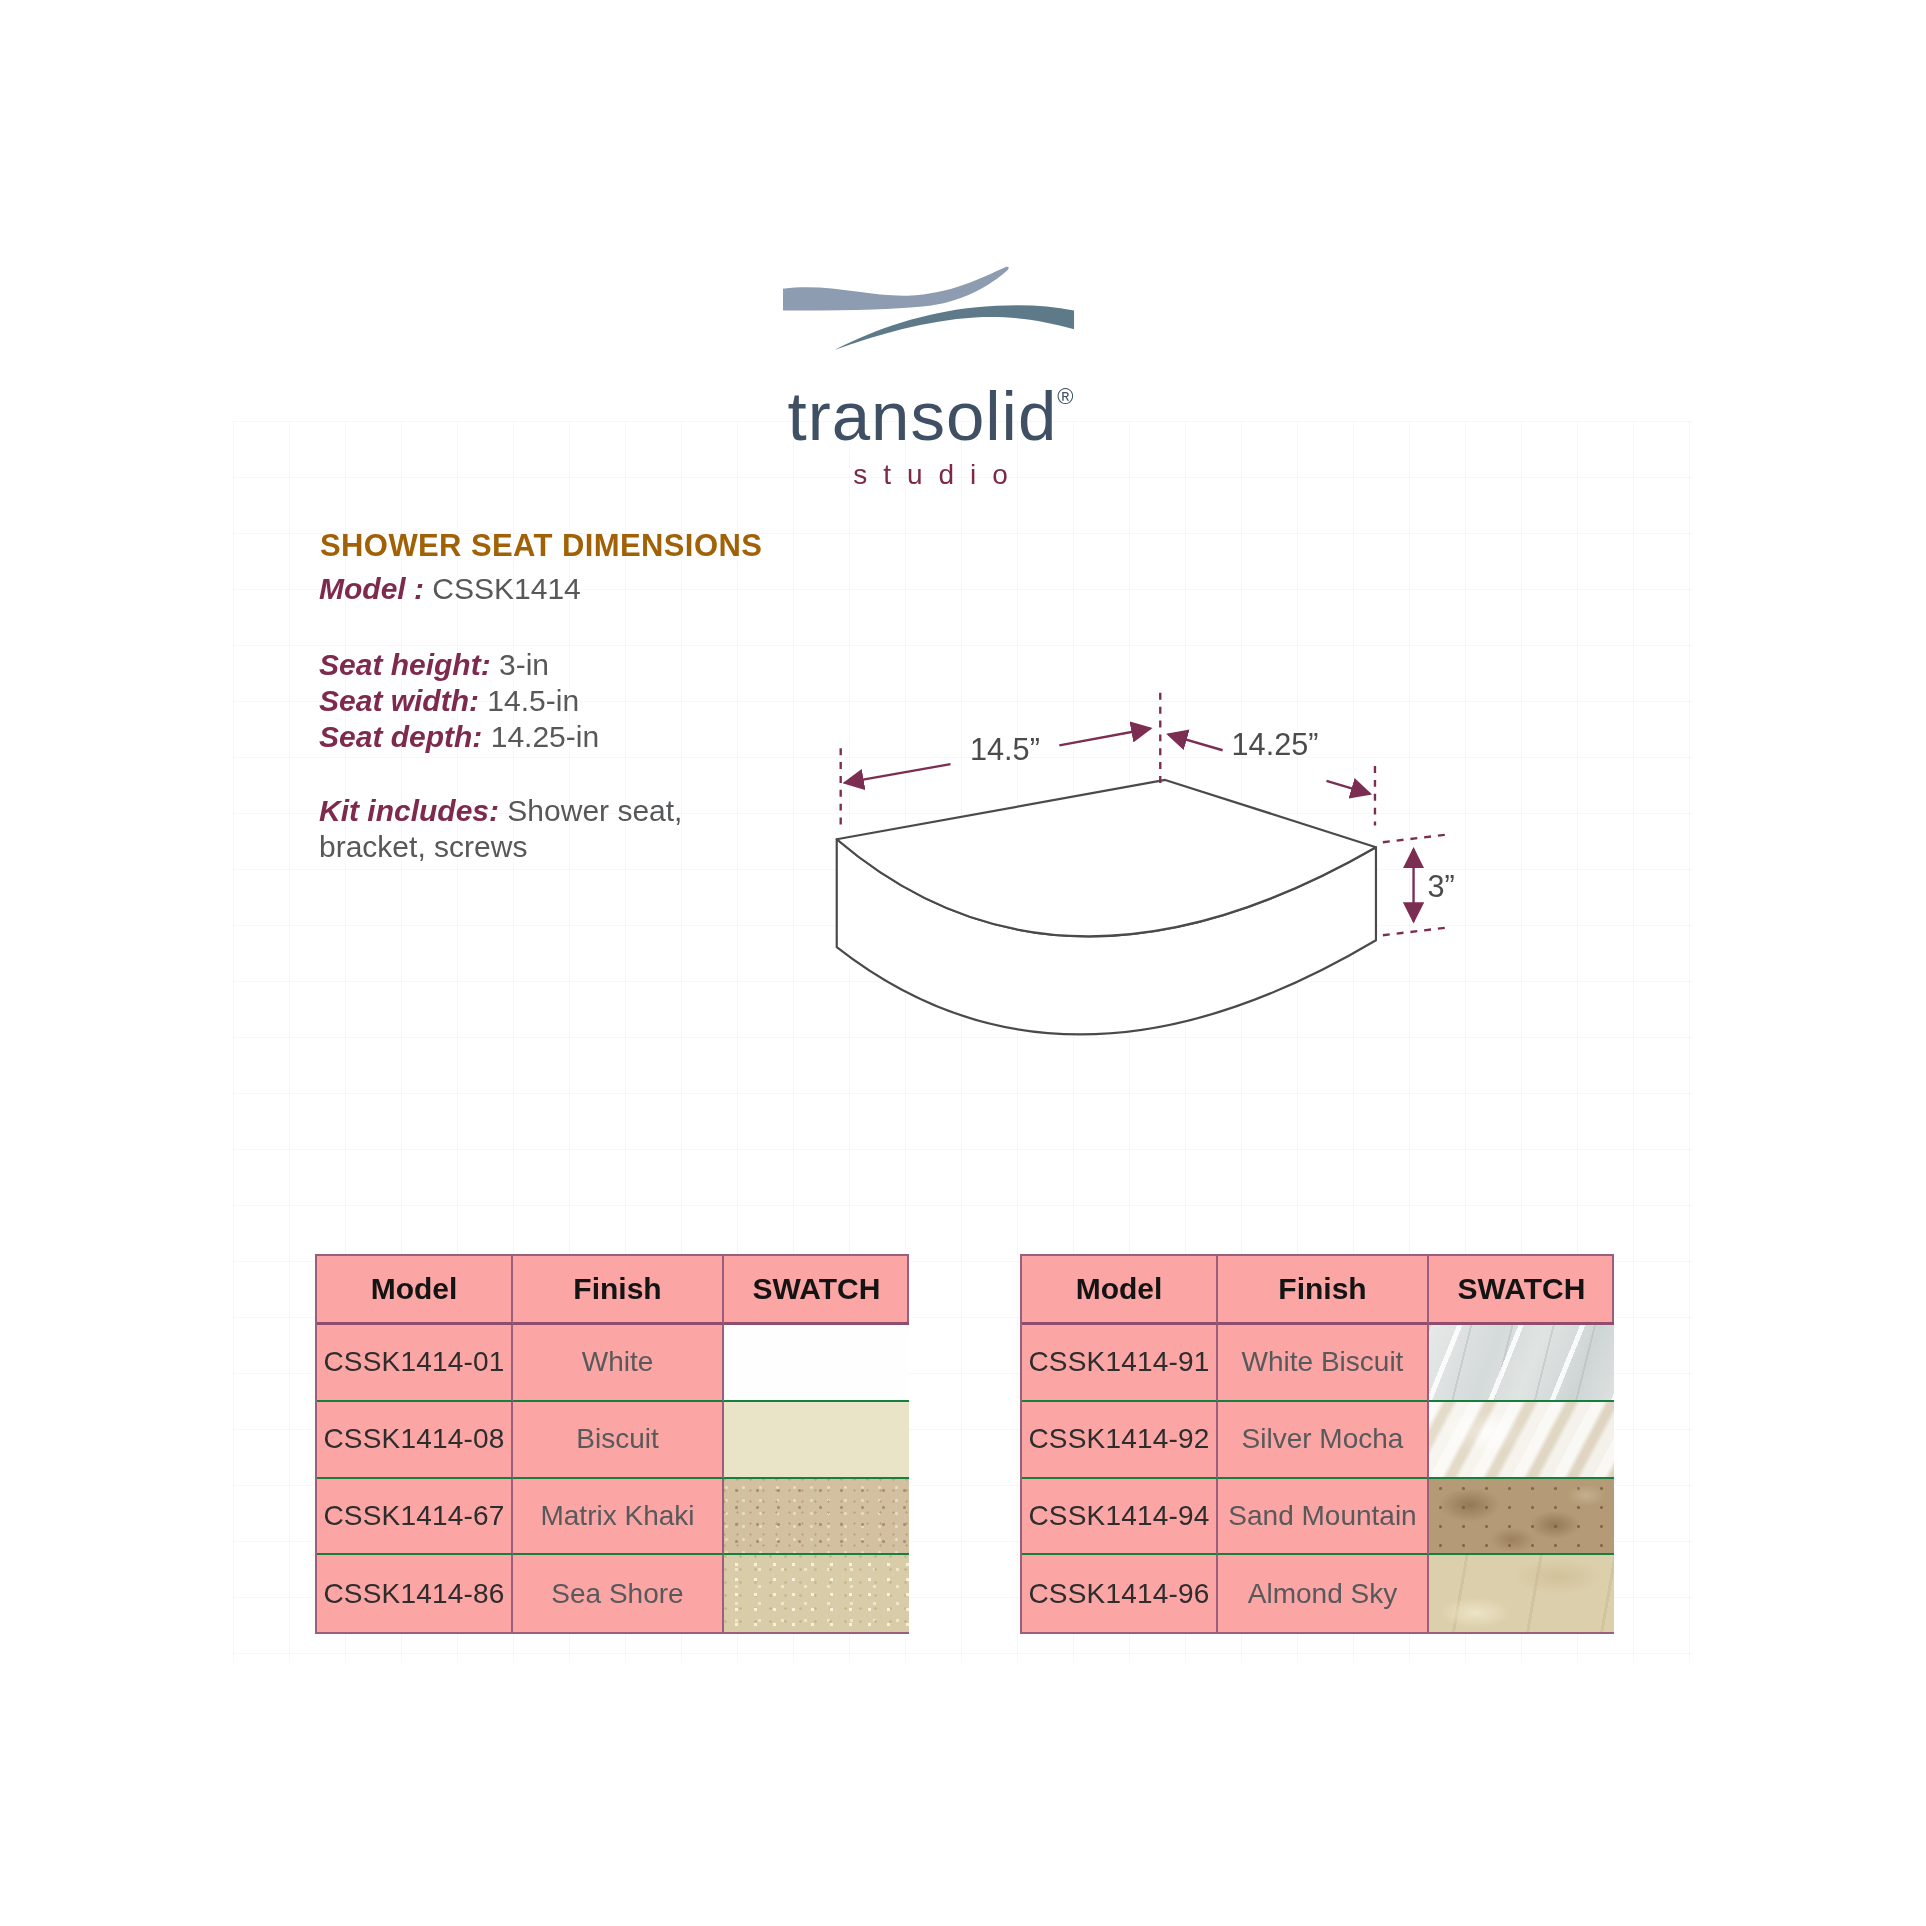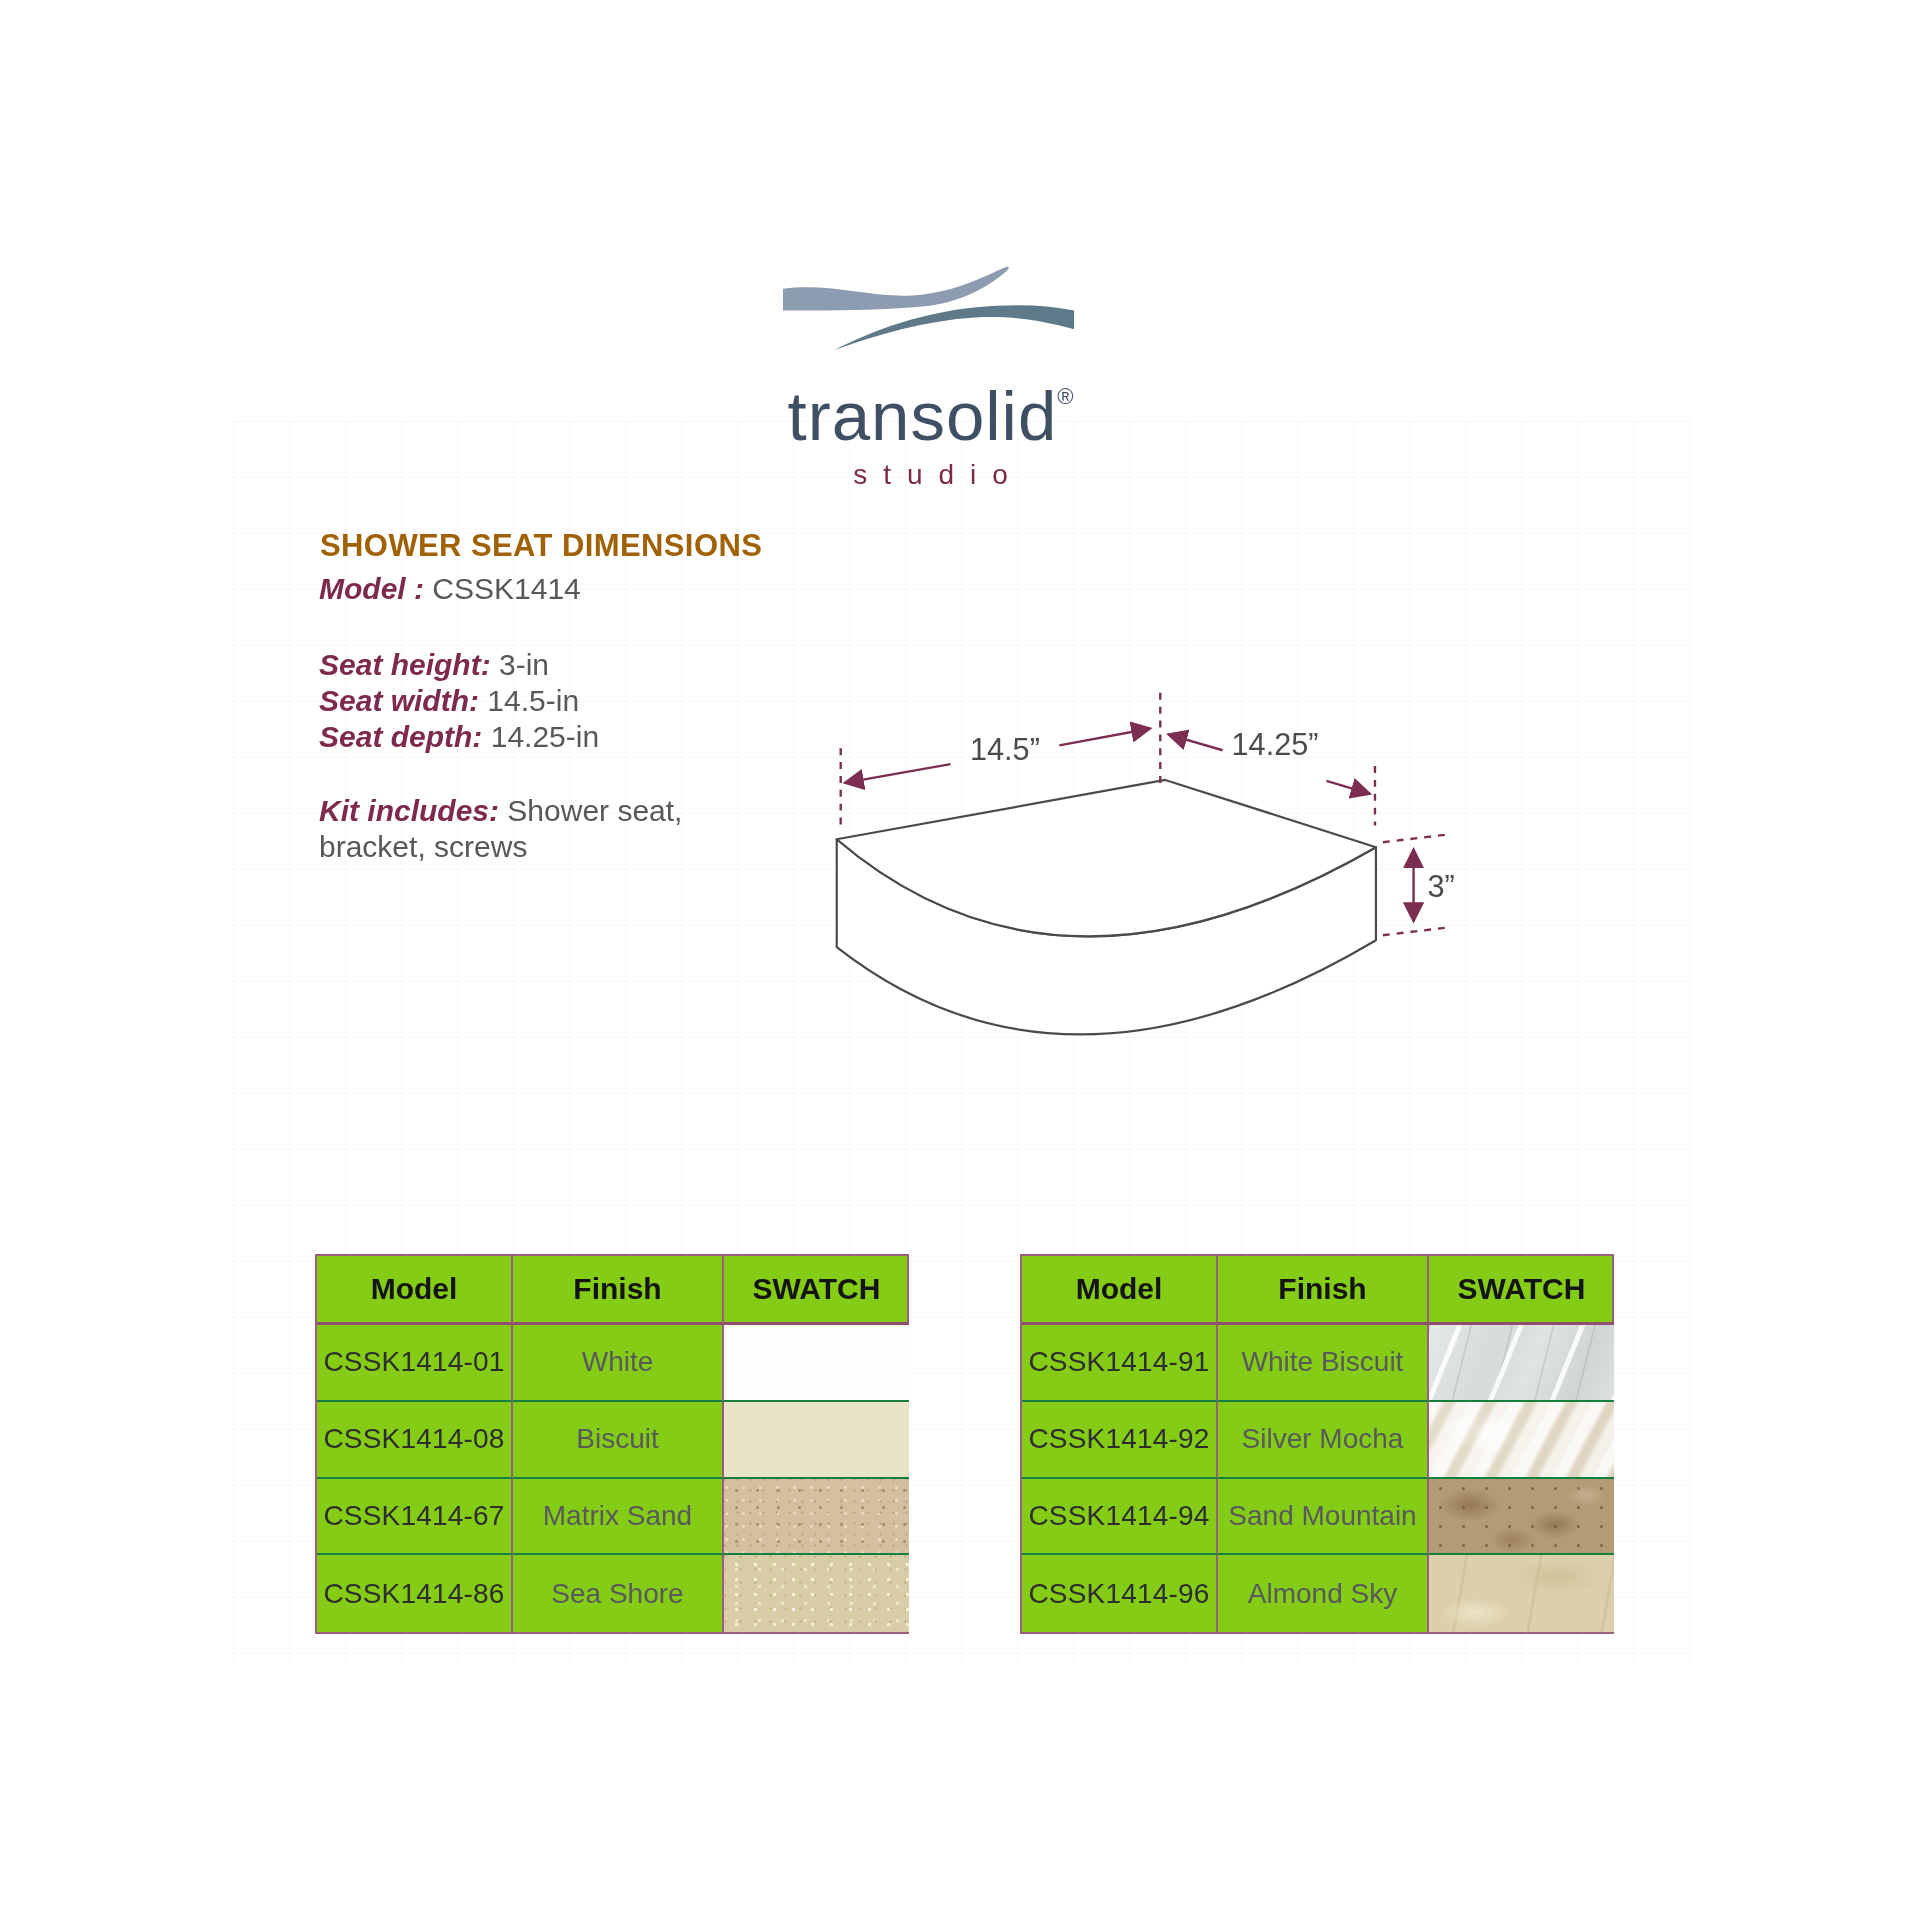--- a/index.html
+++ b/index.html
@@ -33,21 +33,21 @@
   }
   .maroon{color:#7e2a4e;font-weight:bold;font-style:italic;}
   .gray-val{color:#57585a;font-weight:normal;}
   .spec-block{margin-top:40px;}
   .kit-block{margin-top:38px;}
   
   .diagram{position:absolute;left:812px;top:663px;}
   .dim-label{fill:#4b4b4b;font-family:"Liberation Sans",sans-serif;font-size:31px;}
   
   .spec-table{
-    position:absolute;top:1254px;width:594px;height:380px;background:#84cc16;
+    position:absolute;top:1254px;width:594px;height:380px;background:#fca5a5;
     border:2px solid #9a5f7d;box-sizing:border-box;
     display:grid;grid-template-columns:196px 211px 185px;grid-template-rows:69px 1fr 1fr 1fr 1fr;
   }
   .spec-table.left{left:315px;}
   .spec-table.right{left:1020px;}
   .cell{
     border-right:2px solid #9a5f7d;border-bottom:2px solid #15803d;
     display:flex;align-items:center;justify-content:center;overflow:hidden;
   }
   .cell.last-col{border-right:none;}
@@ -200,21 +200,21 @@
         <div class="swatch-fill sw-white"></div>
       </div>
 
     <div class="cell model">CSSK1414-08</div>
     <div class="cell finish">Biscuit</div>
     <div class="cell swatch last-col">
         <div class="swatch-fill sw-biscuit"></div>
       </div>
 
     <div class="cell model">CSSK1414-67</div>
-    <div class="cell finish">Matrix Sand</div>
+    <div class="cell finish">Matrix Khaki</div>
     <div class="cell swatch last-col">
         <div class="swatch-fill sw-matrix-khaki"></div>
       </div>
 
     <div class="cell model last-row">CSSK1414-86</div>
     <div class="cell finish last-row">Sea Shore</div>
     <div class="cell swatch last-col last-row">
         <div class="swatch-fill sw-sea-shore"></div>
       </div>
   </div>

